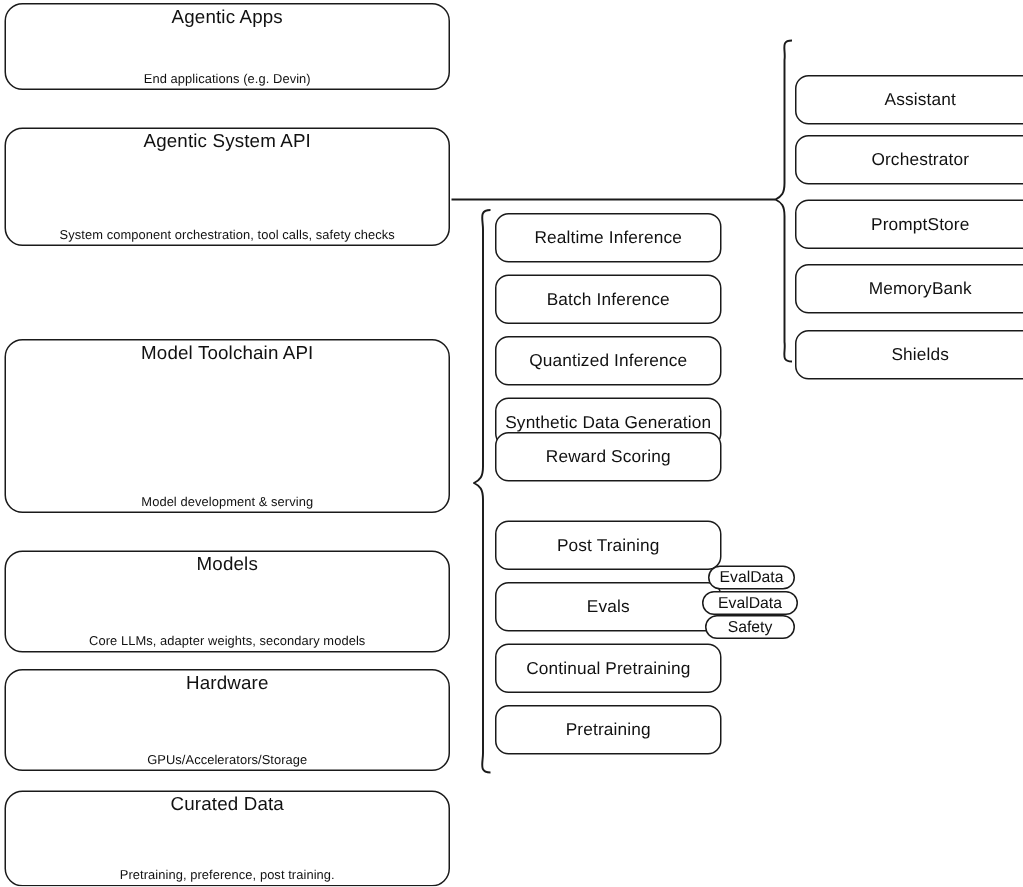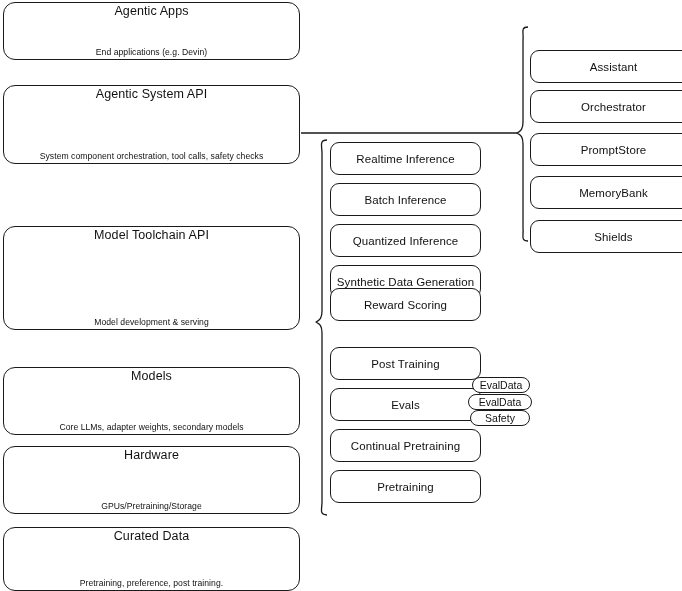--- a/index.html
+++ b/index.html
@@ -135,33 +135,33 @@
   <div class="node layer-box" style="top:2px;height:58px;">
     <div class="title">Agentic Apps</div>
     <div class="subtitle">End applications (e.g. Devin)</div>
   </div>
 
   <div class="node layer-box" style="top:85px;height:79px;">
     <div class="title">Agentic System API</div>
     <div class="subtitle">System component orchestration, tool calls, safety checks</div>
   </div>
 
-  <div class="node layer-box" style="top:226px;height:104px;">
+  <div class="node layer-box" style="top:226px;height:116px;">
     <div class="title">Model Toolchain API</div>
     <div class="subtitle">Model development &amp; serving</div>
   </div>
 
   <div class="node layer-box" style="top:367px;height:68px;">
     <div class="title">Models</div>
     <div class="subtitle">Core LLMs, adapter weights, secondary models</div>
   </div>
 
   <div class="node layer-box" style="top:446px;height:68px;">
     <div class="title">Hardware</div>
-    <div class="subtitle">GPUs/Pretraining/Storage</div>
+    <div class="subtitle">GPUs/Accelerators/Storage</div>
   </div>
 
   <div class="node layer-box" style="top:527px;height:64px;">
     <div class="title">Curated Data</div>
     <div class="subtitle">Pretraining, preference, post training.</div>
   </div>
 
   <div class="node cap-box" style="top:142px;">
     <div class="title">Realtime Inference</div>
   </div>

